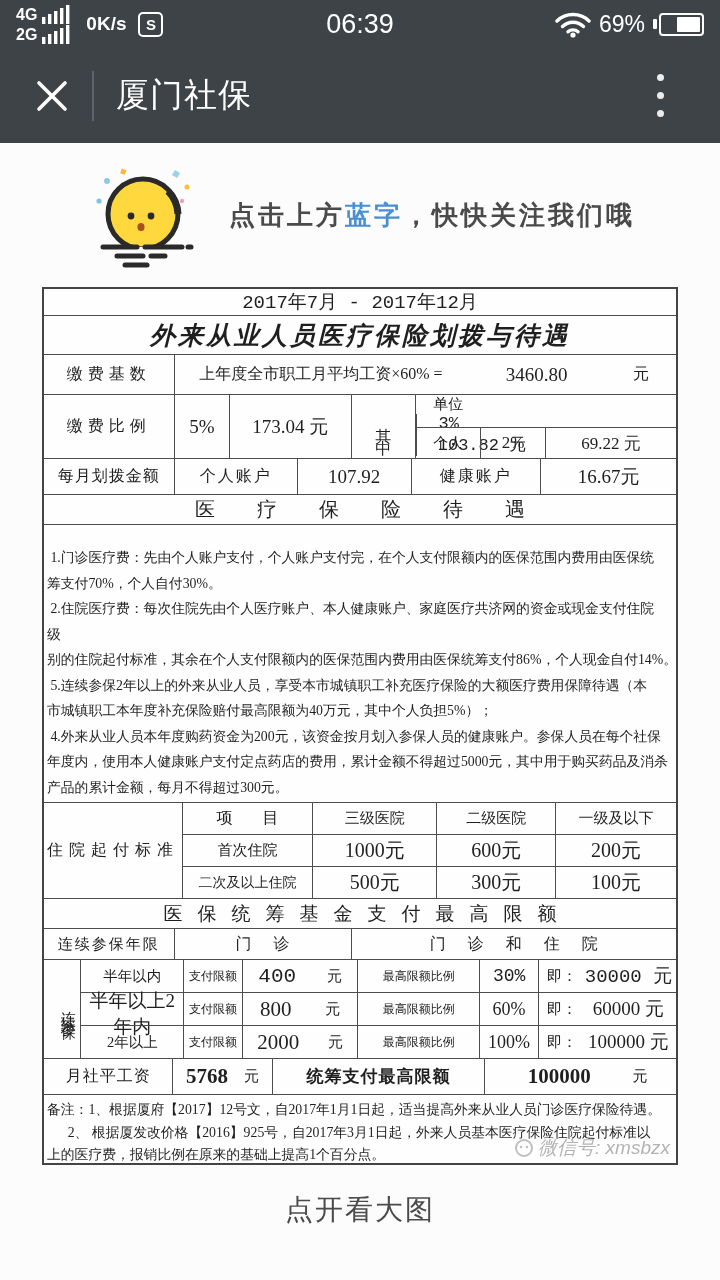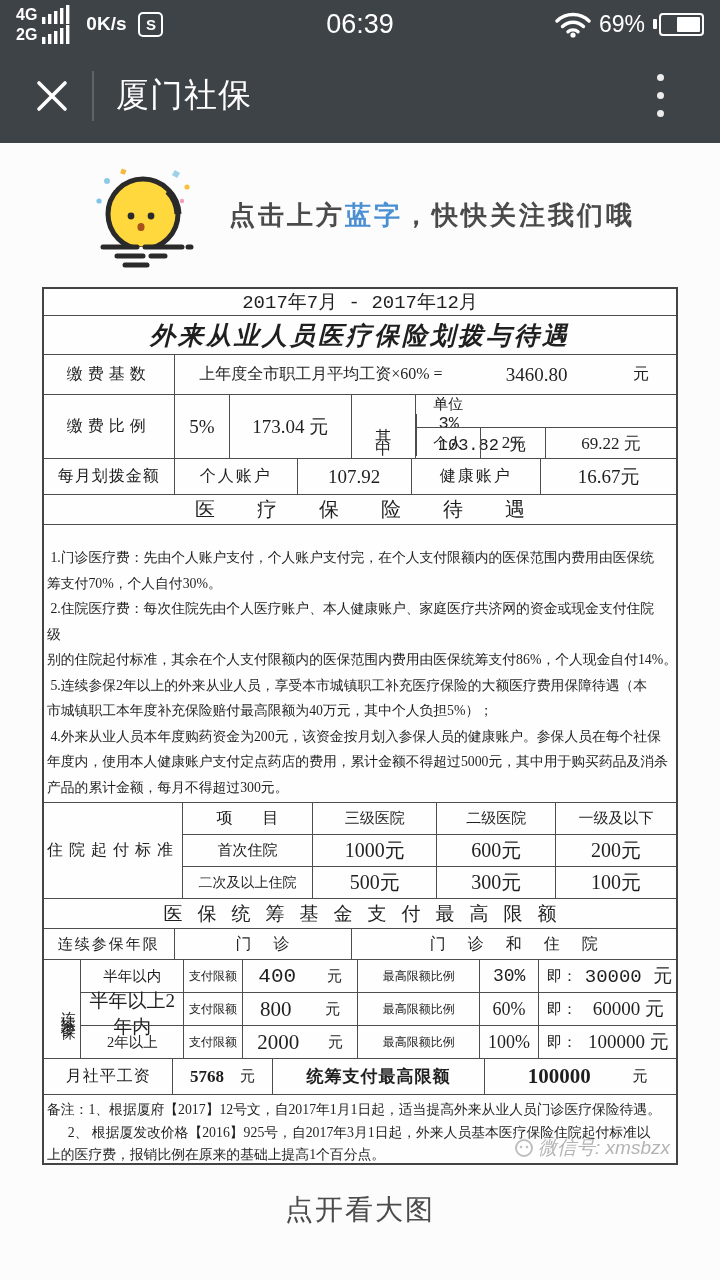--- a/index.html
+++ b/index.html
@@ -77,21 +77,21 @@
   .pline{font-size:13.8px;line-height:25.5px;white-space:pre;overflow:hidden;}
   .big{font-size:20px;}
   .small-lbl{font-size:12px;}
   .pay-cell{justify-content:space-around;}
   .pay-num{font-size:21px;}
   .pay-unit{font-size:15px;}
   .namely-cell{justify-content:flex-start;padding-left:8px;gap:4px;}
   .namely{font-size:15px;}
   .amount{flex:1;text-align:center;font-size:19px;}
   .bold{font-weight:bold;}
-  .salary-val{font-size:17px;font-weight:bold;margin-right:16px;}
+  .salary-val{font-size:21px;font-weight:bold;margin-right:16px;}
   .salary-unit{font-size:15px;}
   .maxv{flex:1;text-align:center;font-size:21px;font-weight:bold;margin-left:29px;}
   .maxu{width:72px;font-size:15px;}
   .notes{border-top:1px solid var(--line);padding:4px 3px 2px 3px;position:relative;height:69px;}
   .nline{font-size:13.8px;line-height:22.5px;white-space:pre;overflow:hidden;}
   .watermark{position:absolute;right:6px;bottom:2px;display:flex;align-items:center;gap:4px;color:#b3b3b3;font-style:italic;font-size:19px;font-family:var(--sans);}
   
   .footer-hint{margin-top:26px;text-align:center;font-size:28px;color:#4b4b4b;letter-spacing:2px;}
 </style>
 </head>

